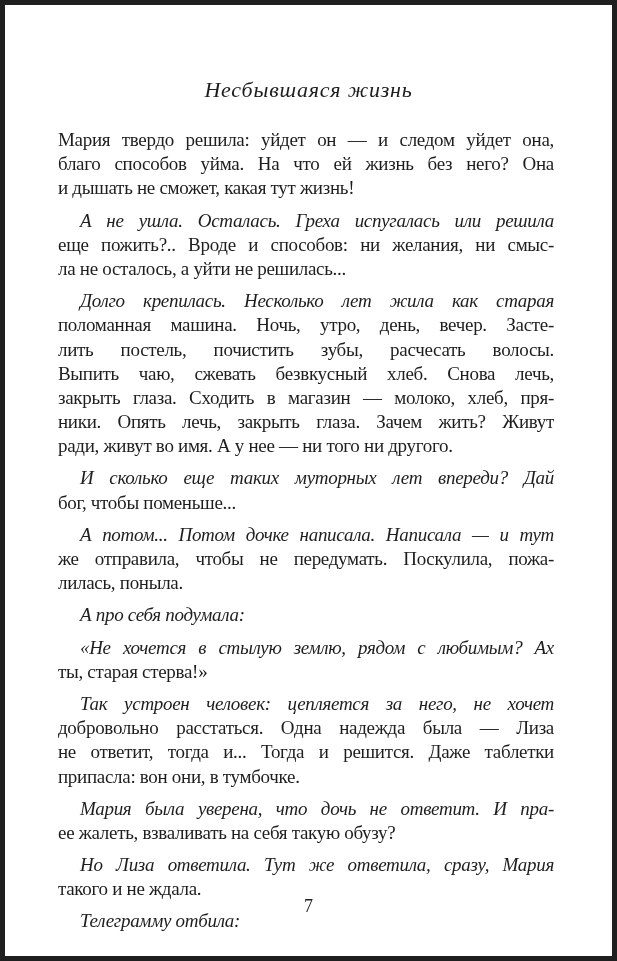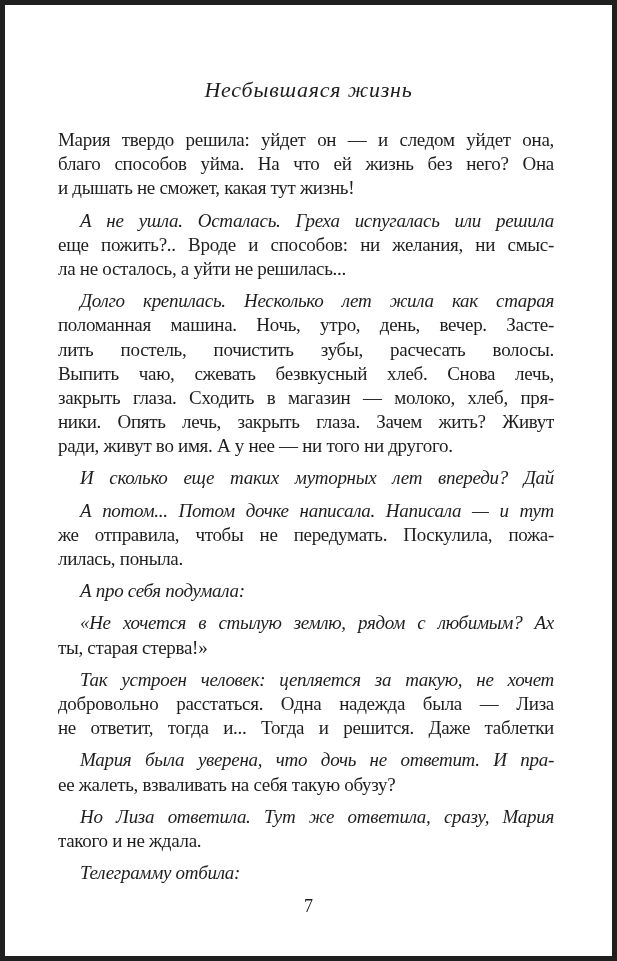--- a/index.html
+++ b/index.html
@@ -88,37 +88,39 @@
         <span class="line first-indent">Долго крепилась. Несколько лет жила как старая</span>
         <span class="line">поломанная машина. Ночь, утро, день, вечер. Засте-</span>
         <span class="line">лить постель, почистить зубы, расчесать волосы.</span>
         <span class="line">Выпить чаю, сжевать безвкусный хлеб. Снова лечь,</span>
         <span class="line">закрыть глаза. Сходить в магазин — молоко, хлеб, пря-</span>
         <span class="line">ники. Опять лечь, закрыть глаза. Зачем жить? Живут</span>
         <span class="line last">ради, живут во имя. А у нее — ни того ни другого.</span>
       </p>
       <p class="para">
         <span class="line first-indent">И сколько еще таких муторных лет впереди? Дай</span>
+        <span class="line last">бог, чтобы поменьше...</span>
       </p>
       <p class="para">
         <span class="line first-indent">А потом... Потом дочке написала. Написала — и тут</span>
         <span class="line">же отправила, чтобы не передумать. Поскулила, пожа-</span>
         <span class="line last">лилась, поныла.</span>
       </p>
       <p class="para">
         <span class="line last first-indent">А про себя подумала:</span>
       </p>
       <p class="para">
         <span class="line first-indent">«Не хочется в стылую землю, рядом с любимым? Ах</span>
         <span class="line last">ты, старая стерва!»</span>
       </p>
       <p class="para">
-        <span class="line first-indent">Так устроен человек: цепляется за такую, не хочет</span>
+        <span class="line first-indent">Так устроен человек: цепляется за него, не хочет</span>
         <span class="line">добровольно расстаться. Одна надежда была — Лиза</span>
         <span class="line">не ответит, тогда и... Тогда и решится. Даже таблетки</span>
+        <span class="line last">припасла: вон они, в тумбочке.</span>
       </p>
       <p class="para">
         <span class="line first-indent">Мария была уверена, что дочь не ответит. И пра-</span>
         <span class="line last">ее жалеть, взваливать на себя такую обузу?</span>
       </p>
       <p class="para">
         <span class="line first-indent">Но Лиза ответила. Тут же ответила, сразу, Мария</span>
         <span class="line last">такого и не ждала.</span>
       </p>
       <p class="para">

